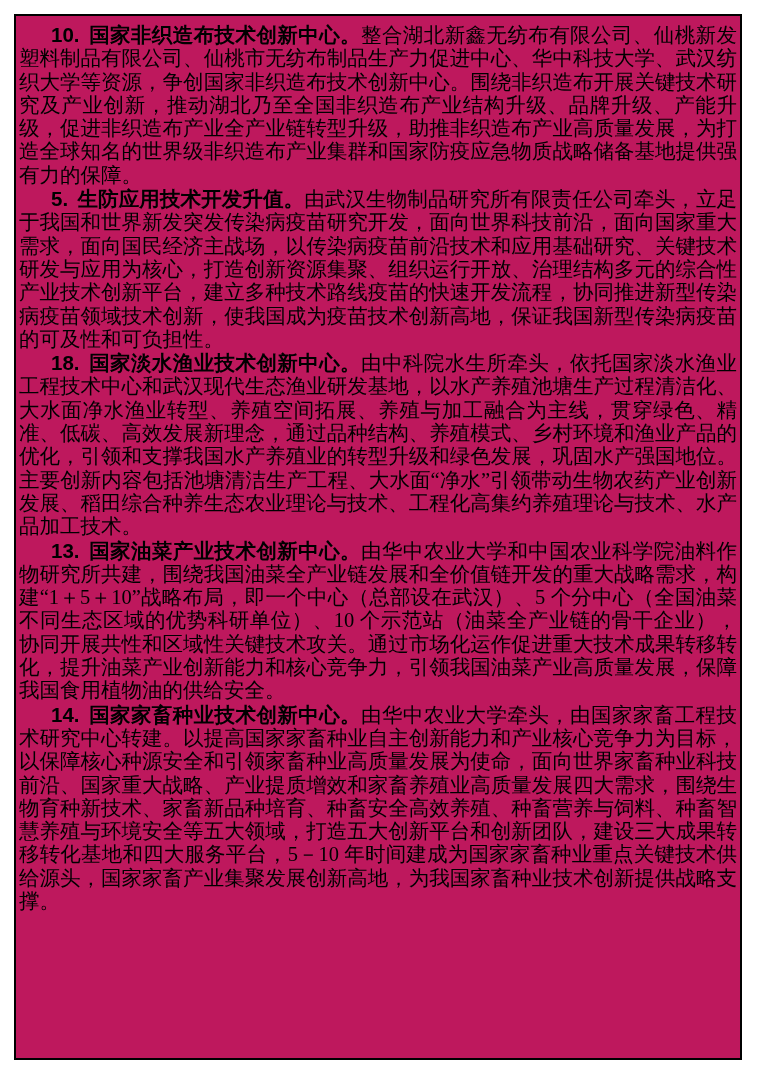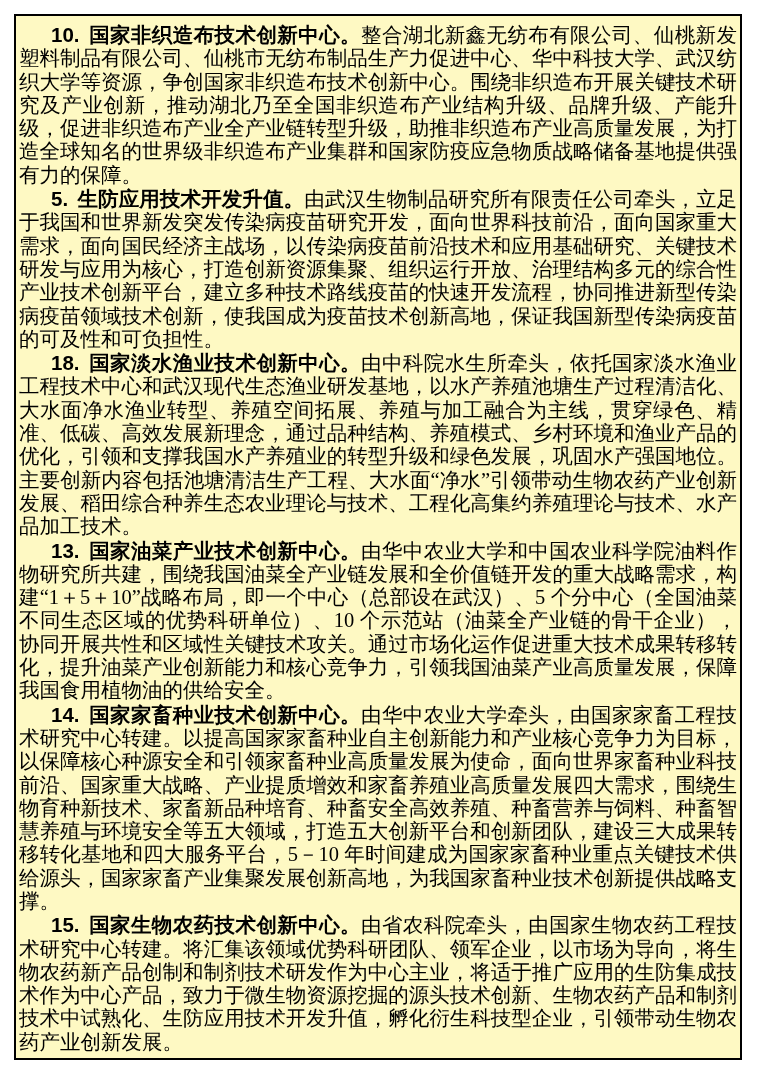--- a/index.html
+++ b/index.html
@@ -17,21 +17,21 @@
   .page-frame {
     position: absolute;
     left: 14px;
     top: 14px;
     width: 728px;
     height: 1046px;
     border: 2px solid #000000;
     box-sizing: border-box;
     padding: 7px 3px 0 3px;
     overflow: hidden;
-    background: #fef9c3;
+    background: #be185d;
   }
   p.para {
     margin: 0;
     font-size: 20.5px;
     line-height: 23.3px;
     text-align: justify;
     text-indent: 32px;
     word-break: break-all;
     color: #000000;
   }
@@ -52,15 +52,14 @@
   <p class="para"><span class="para-number">10.</span><span class="para-title">国家非织造布技术创新中心。</span><span class="para-body">整合湖北新鑫无纺布有限公司、仙桃新发塑料制品有限公司、仙桃市无纺布制品生产力促进中心、华中科技大学、武汉纺织大学等资源，争创国家非织造布技术创新中心。围绕非织造布开展关键技术研究及产业创新，推动湖北乃至全国非织造布产业结构升级、品牌升级、产能升级，促进非织造布产业全产业链转型升级，助推非织造布产业高质量发展，为打造全球知名的世界级非织造布产业集群和国家防疫应急物质战略储备基地提供强有力的保障。</span></p>
 
   <p class="para"><span class="para-number">5.</span><span class="para-title">生防应用技术开发升值。</span><span class="para-body">由武汉生物制品研究所有限责任公司牵头，立足于我国和世界新发突发传染病疫苗研究开发，面向世界科技前沿，面向国家重大需求，面向国民经济主战场，以传染病疫苗前沿技术和应用基础研究、关键技术研发与应用为核心，打造创新资源集聚、组织运行开放、治理结构多元的综合性产业技术创新平台，建立多种技术路线疫苗的快速开发流程，协同推进新型传染病疫苗领域技术创新，使我国成为疫苗技术创新高地，保证我国新型传染病疫苗的可及性和可负担性。</span></p>
 
   <p class="para"><span class="para-number">18.</span><span class="para-title">国家淡水渔业技术创新中心。</span><span class="para-body">由中科院水生所牵头，依托国家淡水渔业工程技术中心和武汉现代生态渔业研发基地，以水产养殖池塘生产过程清洁化、大水面净水渔业转型、养殖空间拓展、养殖与加工融合为主线，贯穿绿色、精准、低碳、高效发展新理念，通过品种结构、养殖模式、乡村环境和渔业产品的优化，引领和支撑我国水产养殖业的转型升级和绿色发展，巩固水产强国地位。主要创新内容包括池塘清洁生产工程、大水面“净水”引领带动生物农药产业创新发展、稻田综合种养生态农业理论与技术、工程化高集约养殖理论与技术、水产品加工技术。</span></p>
 
   <p class="para"><span class="para-number">13.</span><span class="para-title">国家油菜产业技术创新中心。</span><span class="para-body">由华中农业大学和中国农业科学院油料作物研究所共建，围绕我国油菜全产业链发展和全价值链开发的重大战略需求，构建“1＋5＋10”战略布局，即一个中心（总部设在武汉）、5 个分中心（全国油菜不同生态区域的优势科研单位）、10 个示范站（油菜全产业链的骨干企业），协同开展共性和区域性关键技术攻关。通过市场化运作促进重大技术成果转移转化，提升油菜产业创新能力和核心竞争力，引领我国油菜产业高质量发展，保障我国食用植物油的供给安全。</span></p>
 
   <p class="para"><span class="para-number">14.</span><span class="para-title">国家家畜种业技术创新中心。</span><span class="para-body">由华中农业大学牵头，由国家家畜工程技术研究中心转建。以提高国家家畜种业自主创新能力和产业核心竞争力为目标，以保障核心种源安全和引领家畜种业高质量发展为使命，面向世界家畜种业科技前沿、国家重大战略、产业提质增效和家畜养殖业高质量发展四大需求，围绕生物育种新技术、家畜新品种培育、种畜安全高效养殖、种畜营养与饲料、种畜智慧养殖与环境安全等五大领域，打造五大创新平台和创新团队，建设三大成果转移转化基地和四大服务平台，5－10 年时间建成为国家家畜种业重点关键技术供给源头，国家家畜产业集聚发展创新高地，为我国家畜种业技术创新提供战略支撑。</span></p>
 
-  <p class="para"><span class="para-number">15.</span><span class="para-title">国家生物农药技术创新中心。</span><span class="para-body">由省农科院牵头，由国家生物农药工程技术研究中心转建。将汇集该领域优势科研团队、领军企业，以市场为导向，将生物农药新产品创制和制剂技术研发作为中心主业，将适于推广应用的生防集成技术作为中心产品，致力于微生物资源挖掘的源头技术创新、生物农药产品和制剂技术中试熟化、生防应用技术开发升值，孵化衍生科技型企业，引领带动生物农药产业创新发展。</span></p>
 
 </div>
 
 </body></html>

